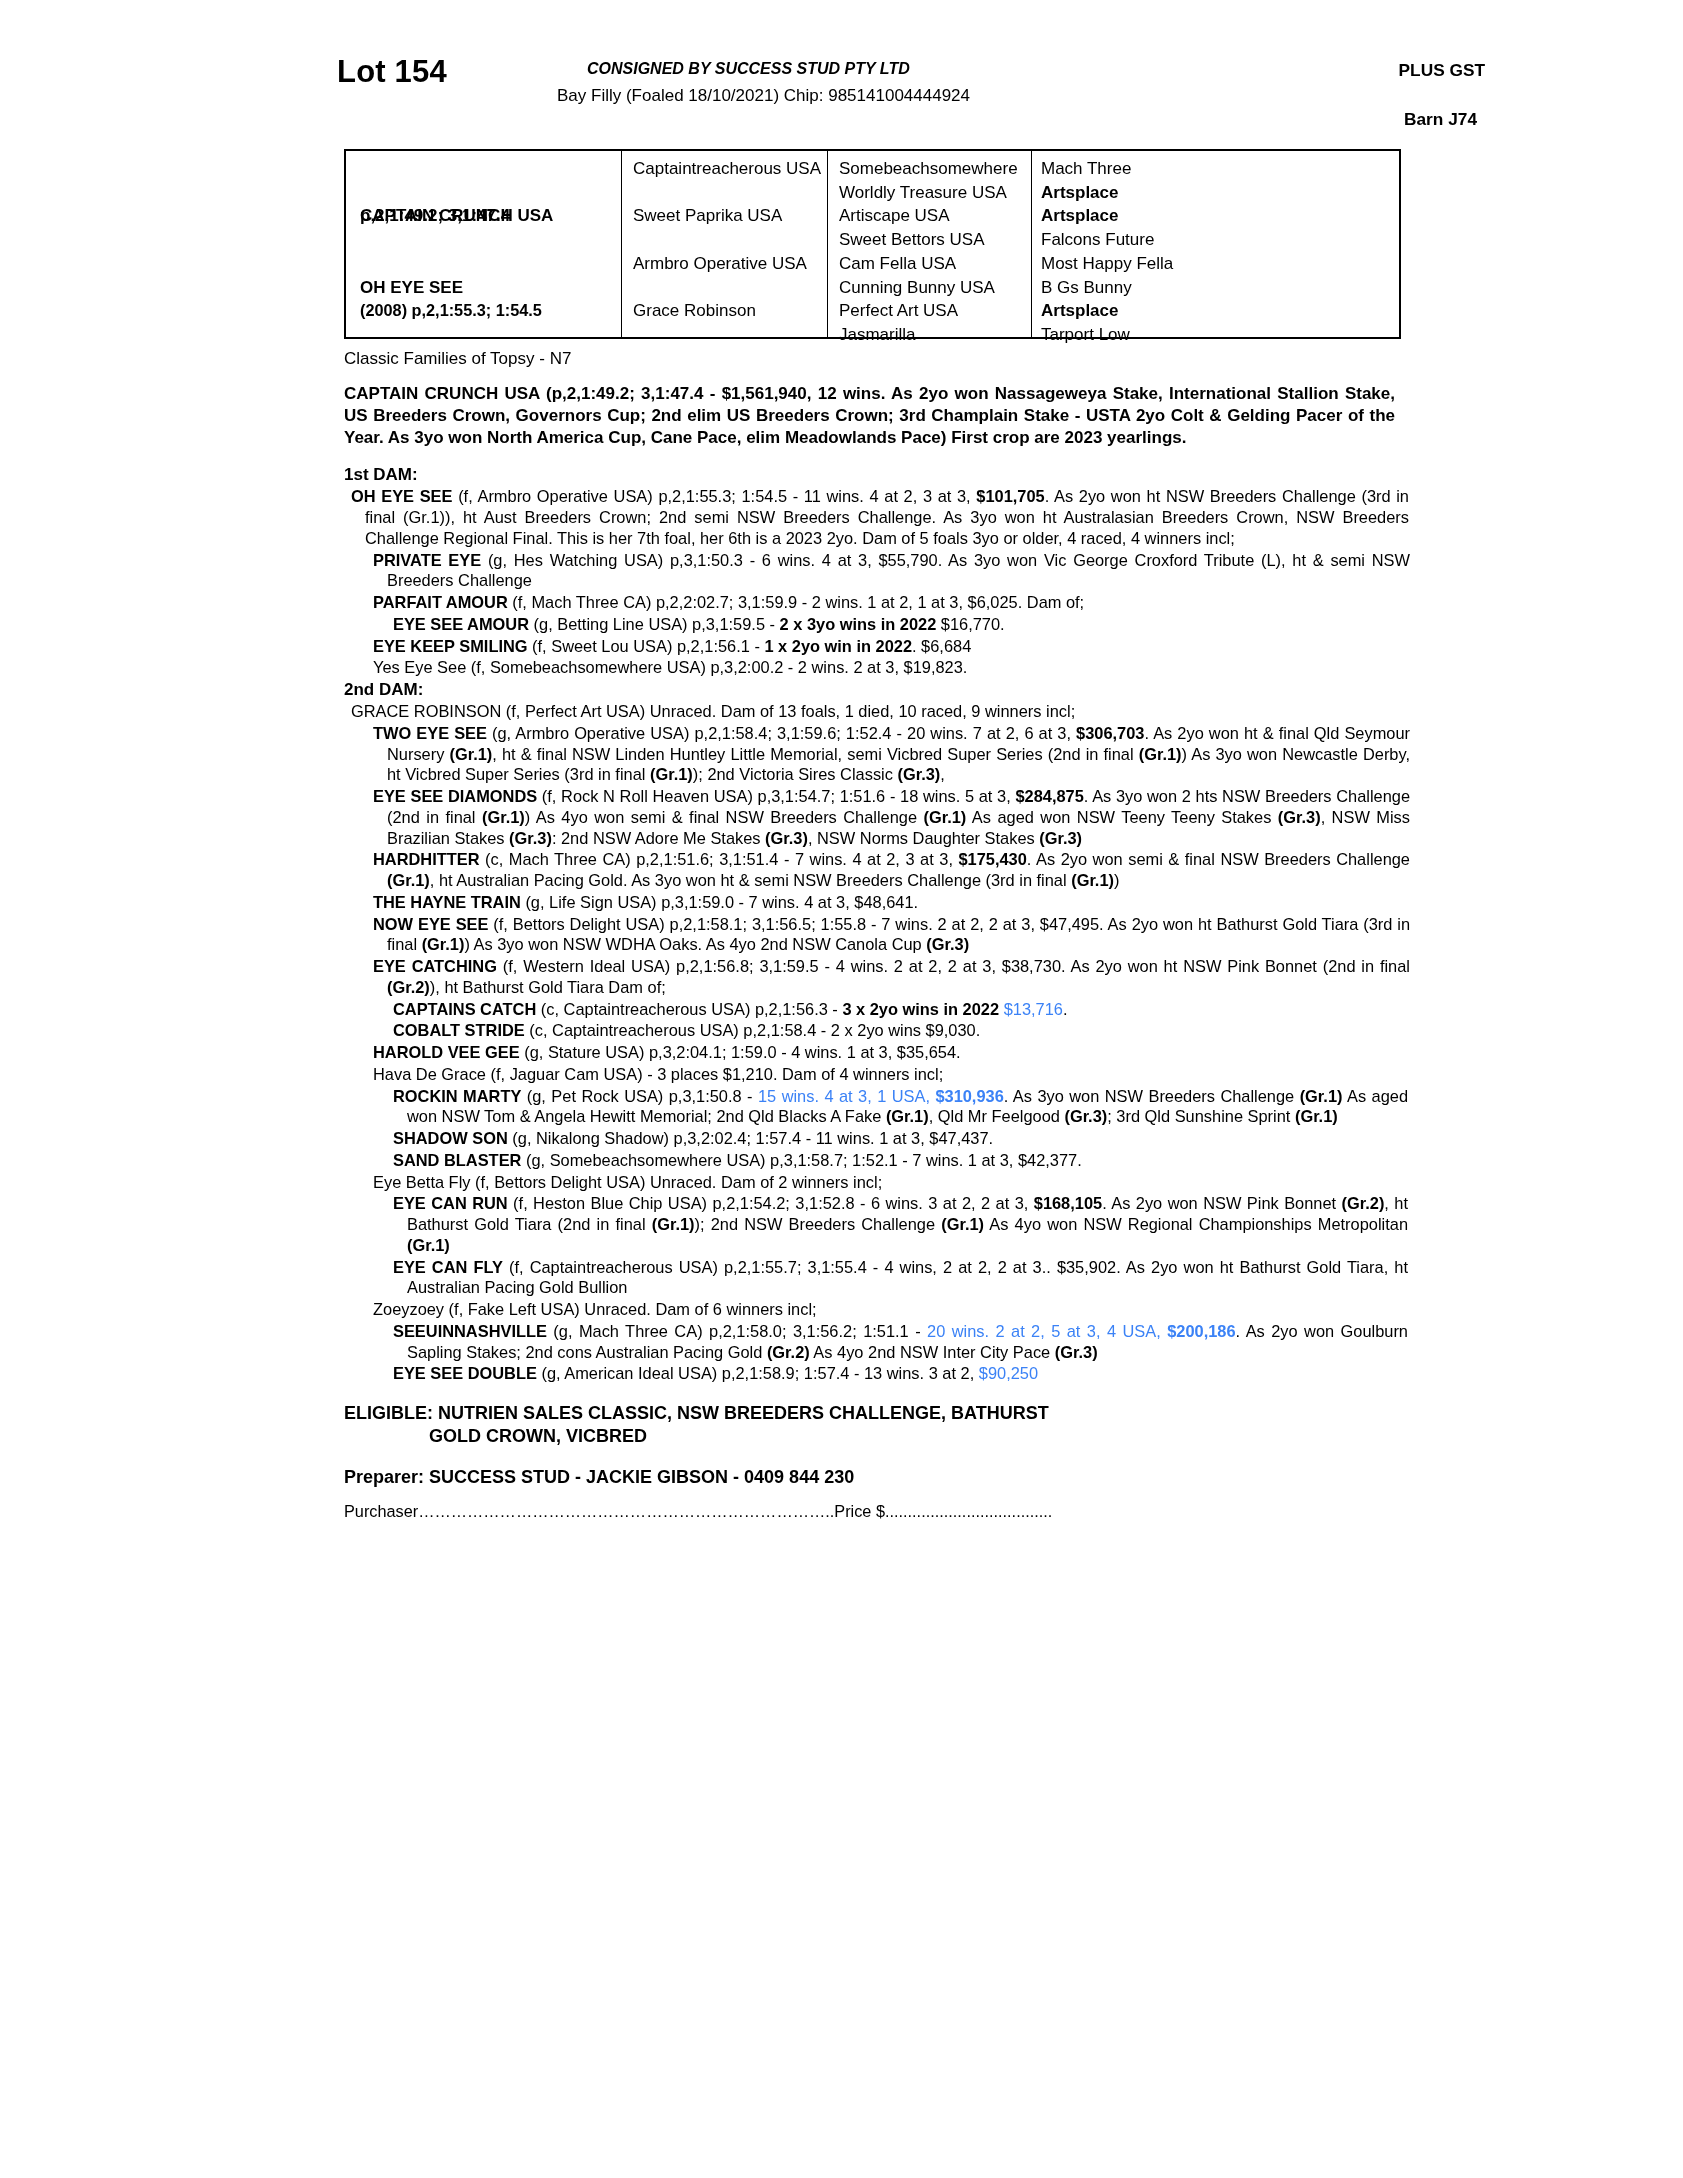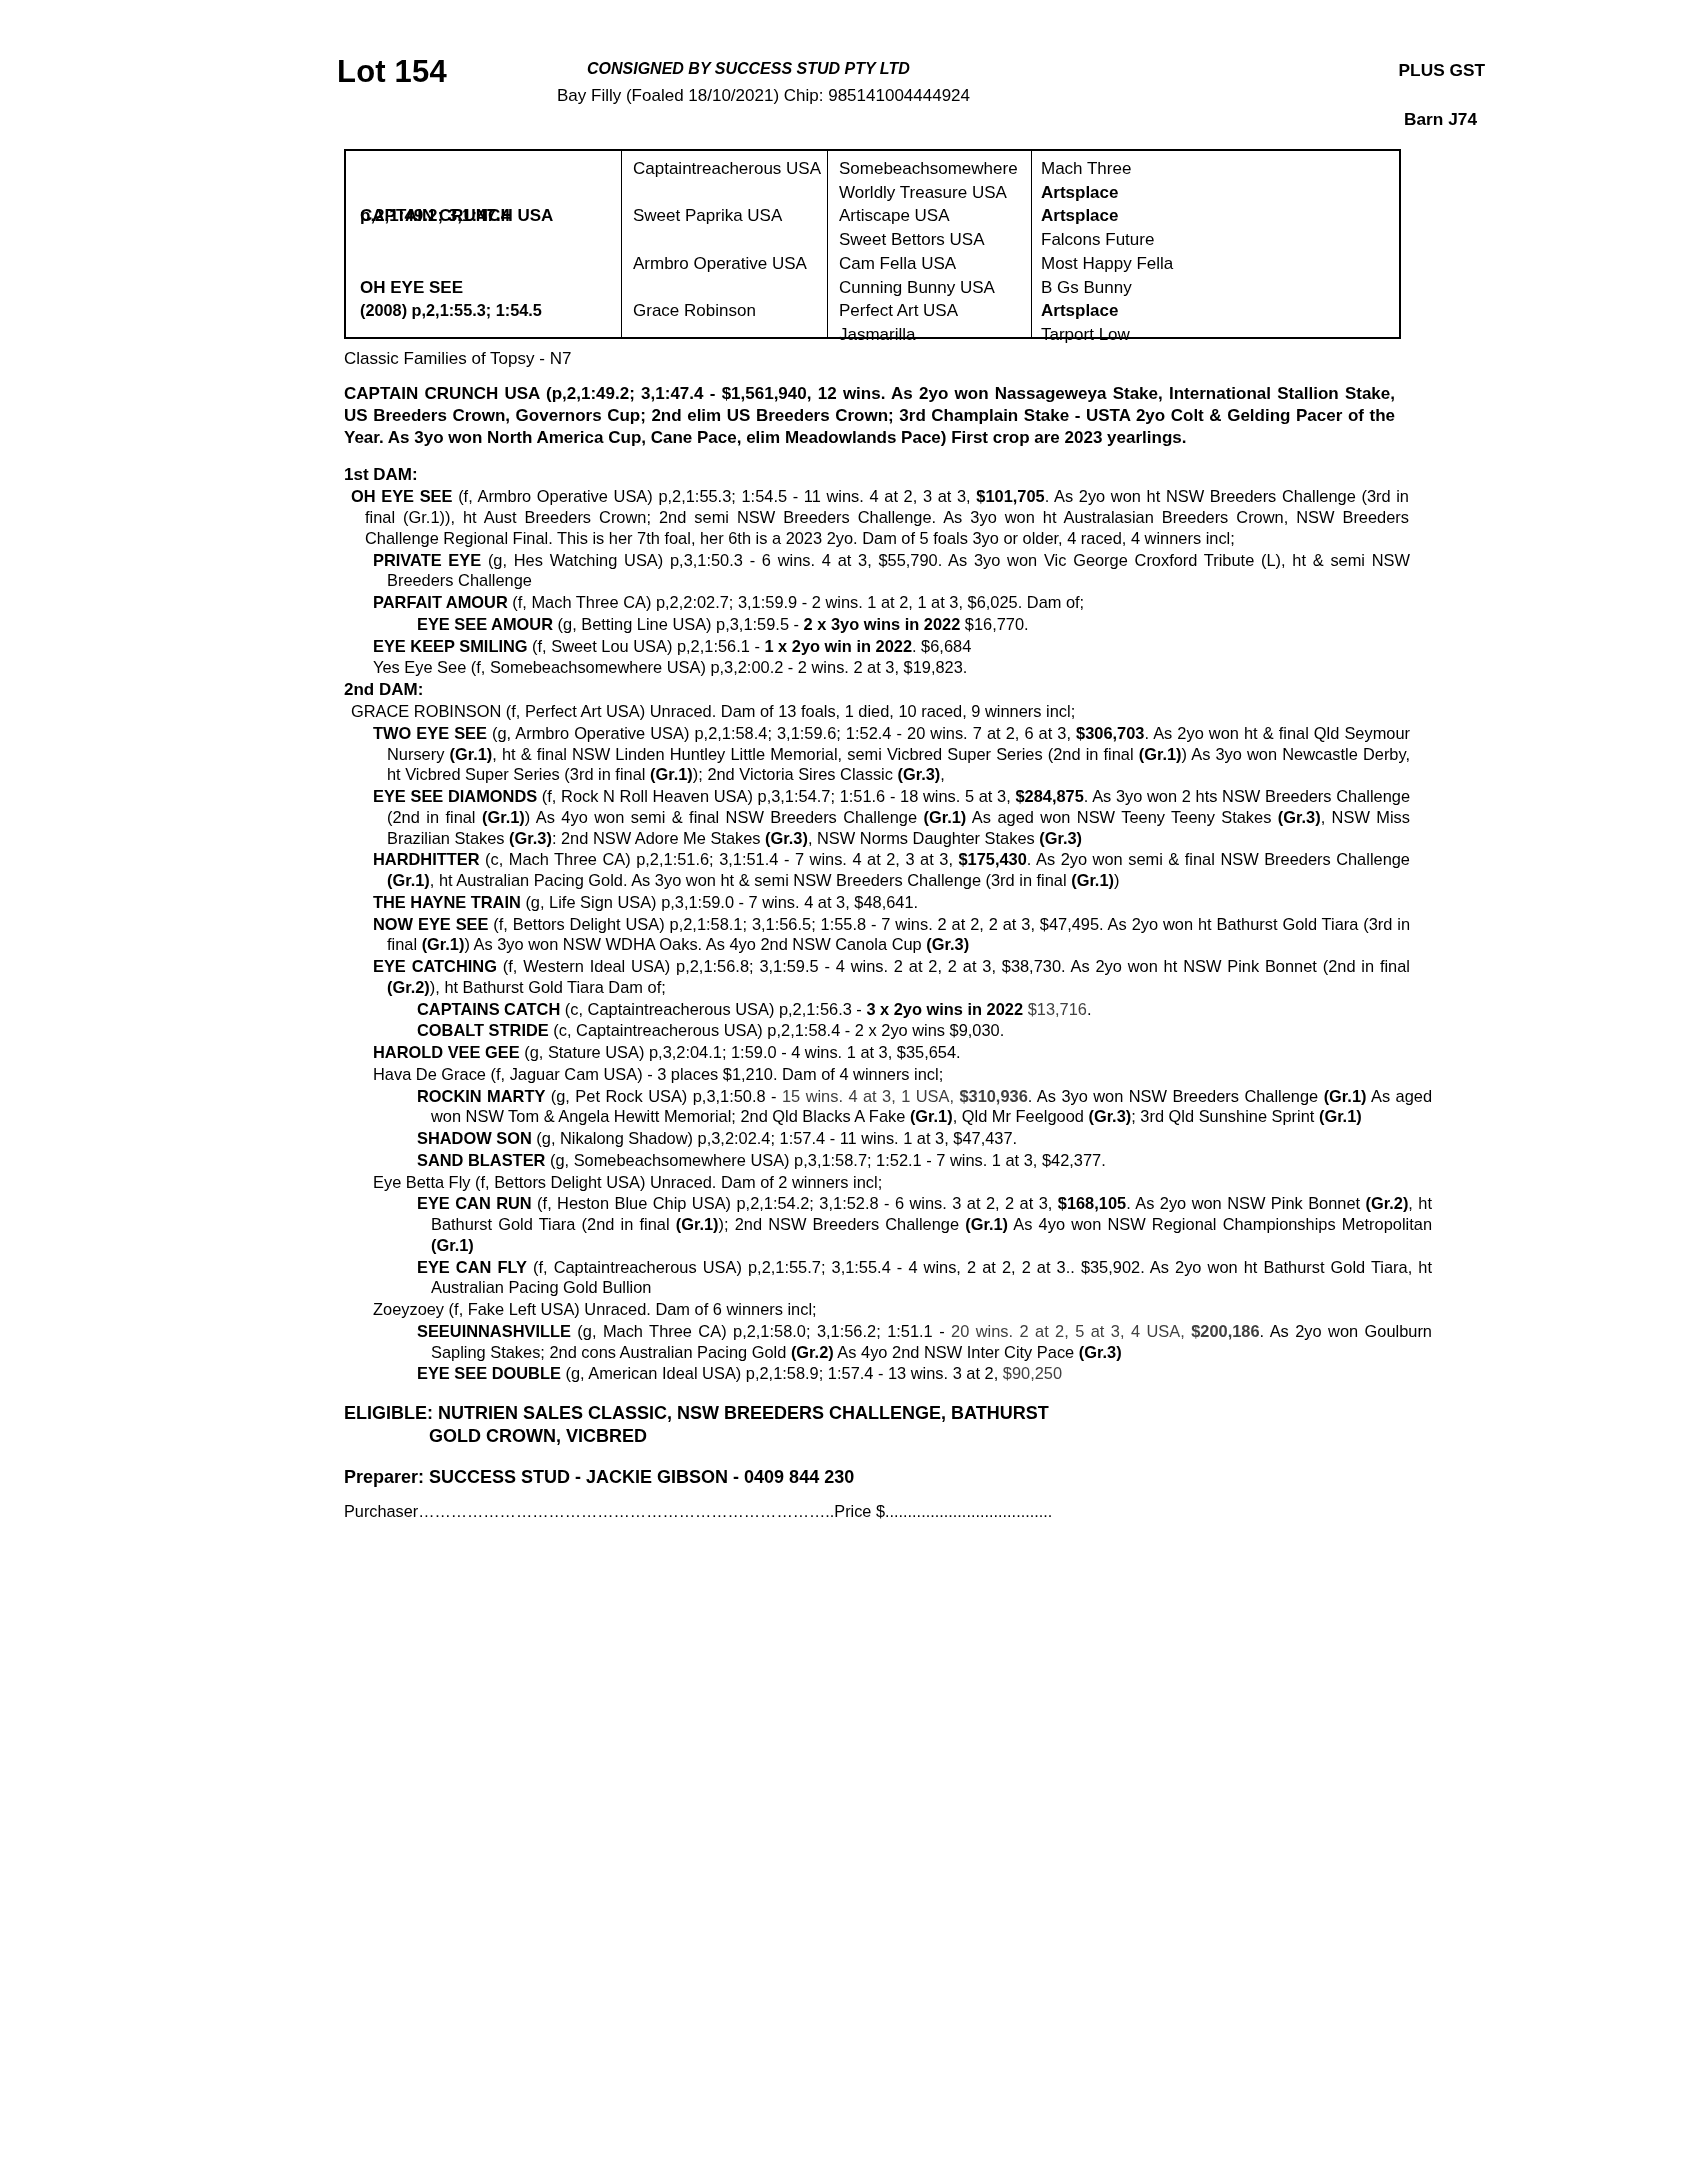--- a/index.html
+++ b/index.html
@@ -130,23 +130,23 @@
     font-weight: bold;
   }
   .entry {
     font-size: 16.4px;
     line-height: 1.265;
     text-align: justify;
     margin-top: 1px;
   }
   .lvl0 { margin-left: 14px; width: 1044px; text-indent: -14px; padding-left: 14px; }
   .lvl1 { margin-left: 36px; width: 1023px; text-indent: -14px; padding-left: 14px; }
-  .lvl2 { margin-left: 80px; width: 1001px; text-indent: -14px; padding-left: 14px; }
+  .lvl2 { margin-left: 56px; width: 1001px; text-indent: -14px; padding-left: 14px; }
   .entry b { font-weight: bold; }
-  .red { color: #404040; }
+  .red { color: #3b82f6; }
   .eligible {
     margin: 18px 0 0 7px;
     width: 1040px;
     font-size: 18px;
     font-weight: bold;
     line-height: 1.3;
   }
   .eligible .ind { display: block; margin-left: 85px; }
   .preparer {
     margin: 18px 0 0 7px;

